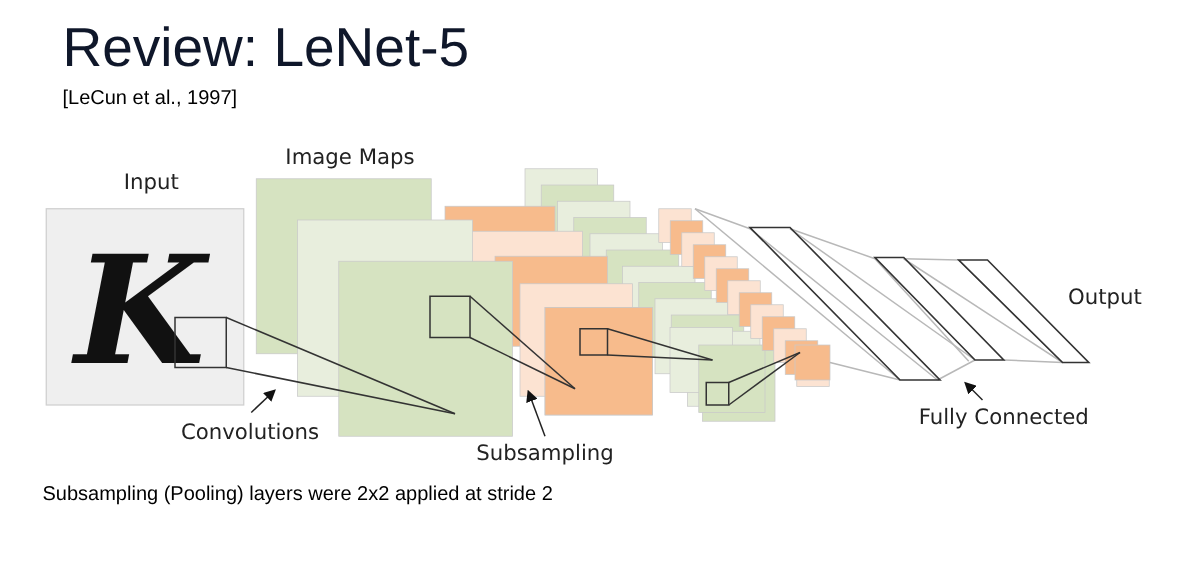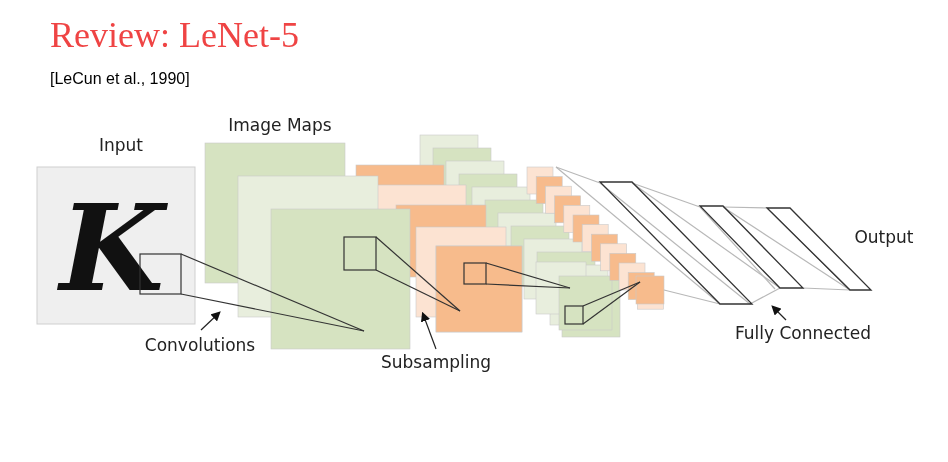--- a/index.html
+++ b/index.html
@@ -1,28 +1,28 @@
 <!DOCTYPE html>
 <html><head>
 <meta charset="utf-8">
 <style>
   html, body { margin: 0; padding: 0; background: #ffffff; }
   body { width: 948px; height: 462px; position: relative; overflow: hidden; font-family: "Liberation Sans", sans-serif; }
-  .title { position: absolute; left: 50px; top: 14px; font-size: 36px; color: #ef4444; font-family: Liberation Serif, serif; }
+  .title { position: absolute; left: 50px; top: 14px; font-size: 44px; color: #0f172a; font-family: Liberation Sans, sans-serif; }
   .cite { position: absolute; left: 50px; top: 70px; font-size: 16px; color: #000; font-family: "Liberation Sans", sans-serif; }
   .notes { position: absolute; left: 34px; top: 386px; font-size: 16px; line-height: 20px; color: #000; font-family: "Liberation Sans", sans-serif; }
   .notes div { white-space: nowrap; }
   svg#diagram { position: absolute; left: 0; top: 0; }
   .lbl { font-family: "DejaVu Sans", sans-serif; font-size: 17px; fill: #222; }
 </style>
 </head>
 <body>
 
 <div class="title">Review: LeNet-5</div>
-<div class="cite">[LeCun et al., 1990]</div>
+<div class="cite">[LeCun et al., 1997]</div>
 
 <svg id="diagram" width="948" height="462">
 
   <text class="lbl" x="121" y="151" text-anchor="middle">Input</text>
   <rect x="37" y="167" width="158" height="157" fill="#efefef" stroke="#cfcfcf"></rect>
   <text x="112" y="290" font-family="DejaVu Serif, serif" font-style="italic" font-weight="bold" font-size="120" text-anchor="middle" fill="#111">K</text>
 
   <text class="lbl" x="280" y="131" text-anchor="middle">Image Maps</text>
 
   <g id="layers">
@@ -116,13 +116,14 @@
     </marker>
   </defs>
   <g stroke="#222" stroke-width="1.2">
     <line x1="201" y1="330" x2="219" y2="313" marker-end="url(#arr)"></line>
     <line x1="436" y1="349" x2="423" y2="314" marker-end="url(#arr)"></line>
     <line x1="786" y1="320" x2="773" y2="307" marker-end="url(#arr)"></line>
   </g>
 </svg>
 
 <div class="notes">
+  <div>Subsampling (Pooling) layers were 2x2 applied at stride 2</div>
 </div>
 
 </body></html>

